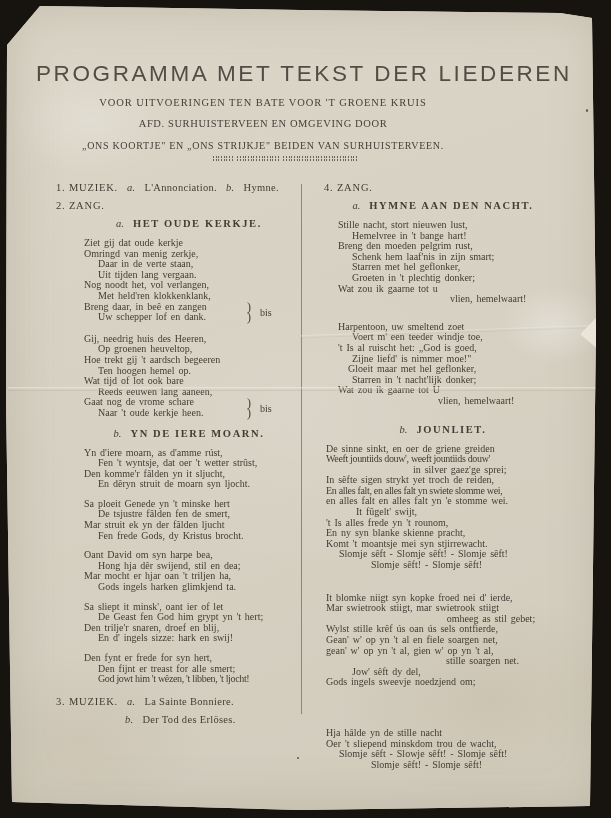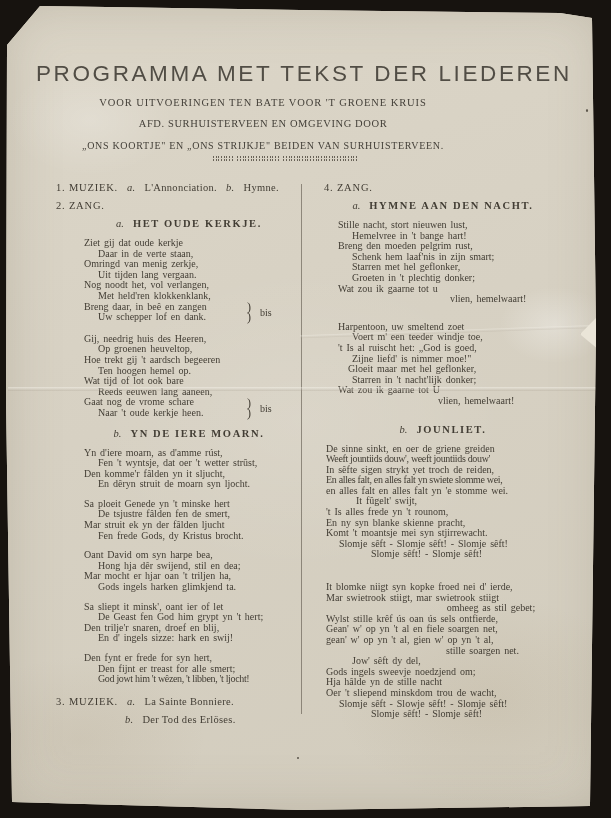--- a/index.html
+++ b/index.html
@@ -101,22 +101,22 @@
   <div class="col col-left">
     <div class="program"><span class="seg seg-n">1. MUZIEK.</span><span class="seg seg-i">a.</span><span class="seg seg-r">L'Annonciation.</span><span class="seg seg-i">b.</span><span class="seg seg-r">Hymne.</span></div>
     <div class="program"><span class="seg seg-n">2. ZANG.</span></div>
 
     <div class="heading">
       <span class="hl">a.</span><span class="ht">HET OUDE KERKJE.</span>
     </div>
 
     <div class="stanza mb11">
       <div class="vline" style="padding-left: 0px;">Ziet gij dat oude kerkje</div>
+        <div class="vline" style="padding-left: 0px;">Omringd van menig zerkje,</div>
         <div class="vline" style="padding-left: 14px;">Daar in de verte staan,</div>
-        <div class="vline" style="padding-left: 0px;">Omringd van menig zerkje,</div>
         <div class="vline" style="padding-left: 14px;">Uit tijden lang vergaan.</div>
         <div class="vline" style="padding-left: 0px;">Nog noodt het, vol verlangen,</div>
         <div class="vline" style="padding-left: 14px;">Met held'ren klokkenklank,</div>
         <div class="vline" style="padding-left: 0px;">Breng daar, in beê en zangen</div>
         <div class="vline" style="padding-left: 14px;">Uw schepper lof en dank.</div>
         <div class="bis">
         <span class="paren">)</span>
         <span class="paren">)</span>
         <span class="bis-label">bis</span>
       </div>
@@ -203,41 +203,42 @@
         <div class="vline" style="padding-left: 100px;">vlien, hemelwaart!</div>
       </div>
 
     <div class="heading">
       <span class="hl">b.</span><span class="ht">JOUNLIET.</span>
     </div>
 
     <div class="stanza st-fr mb22">
         <div class="vline" style="padding-left: 0px;">De sinne sinkt, en oer de griene greiden</div>
         <div class="vline compact" style="padding-left: 0px;">Weeft jountiids douw', weeft jountiids douw'</div>
+        <div class="vline" style="padding-left: 87px;">in silver gaez'ge sprei;</div>
         <div class="vline" style="padding-left: 0px;">In sêfte sigen strykt yet troch de reiden,</div>
         <div class="vline compact" style="padding-left: 0px;">En alles falt, en alles falt yn swiete slomme wei,</div>
         <div class="vline" style="padding-left: 0px;">en alles falt en alles falt yn 'e stomme wei.</div>
         <div class="vline" style="padding-left: 30px;">It fûgelt' swijt,</div>
         <div class="vline" style="padding-left: 0px;">'t Is alles frede yn 't rounom,</div>
         <div class="vline" style="padding-left: 0px;">En ny syn blanke skienne pracht,</div>
         <div class="vline" style="padding-left: 0px;">Komt 't moantsje mei syn stjirrewacht.</div>
         <div class="vline" style="padding-left: 13px;">Slomje sêft - Slomje sêft! - Slomje sêft!</div>
         <div class="vline" style="padding-left: 45px;">Slomje sêft! - Slomje sêft!</div>
       </div>
     <div class="stanza st-fr">
         <div class="vline" style="padding-left: 0px;">It blomke niigt syn kopke froed nei d' ierde,</div>
         <div class="vline" style="padding-left: 0px;">Mar swietrook stiigt, mar swietrook stiigt</div>
         <div class="vline" style="padding-left: 56px; text-align: center;">omheeg as stil gebet;</div>
         <div class="vline" style="padding-left: 0px;">Wylst stille krêf ús oan ús sels ontfierde,</div>
         <div class="vline" style="padding-left: 0px;">Gean' w' op yn 't al en fiele soargen net,</div>
         <div class="vline" style="padding-left: 0px;">gean' w' op yn 't al, gien w' op yn 't al,</div>
         <div class="vline" style="padding-left: 120px;">stille soargen net.</div>
         <div class="vline" style="padding-left: 26px;">Jow' sêft dy del,</div>
         <div class="vline" style="padding-left: 0px;">Gods ingels sweevje noedzjend om;</div>
-        <div class="vline" style="padding-left: 0px;">Hja hâlde yn de stille nacht</div>
+        <div class="vline" style="padding-left: 0px; margin-top: 40px;">Hja hâlde yn de stille nacht</div>
         <div class="vline" style="padding-left: 0px;">Oer 't sliepend minskdom trou de wacht,</div>
         <div class="vline" style="padding-left: 13px;">Slomje sêft - Slowje sêft! - Slomje sêft!</div>
         <div class="vline" style="padding-left: 45px;">Slomje sêft! - Slomje sêft!</div>
       </div>
   </div>
 
   <div class="crease-h"></div>
   <div class="crease-h2"></div>
   <div class="fold-notch"></div>
   <div class="speck speck1"></div>

